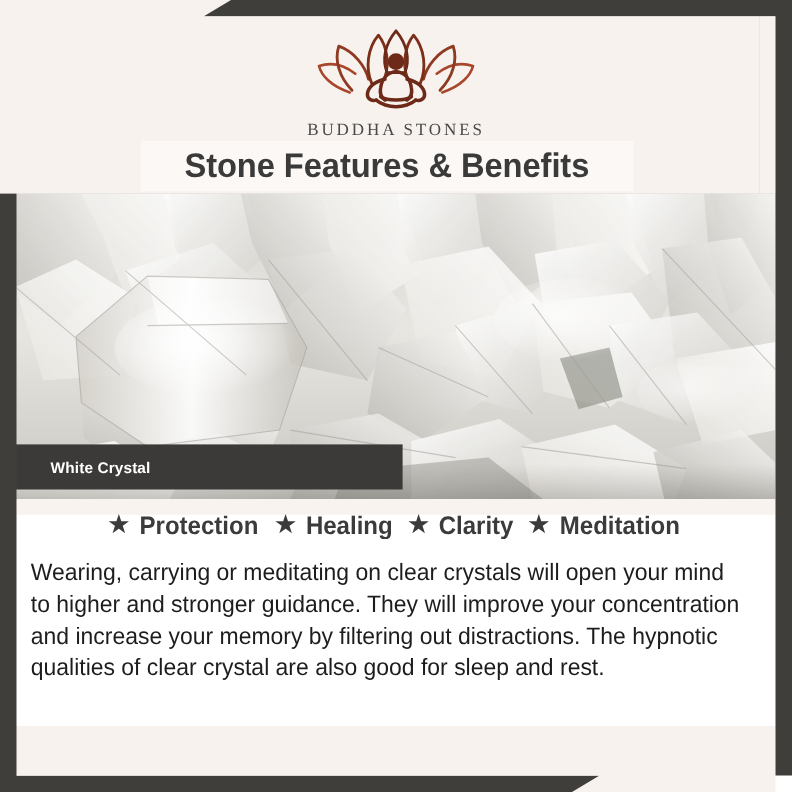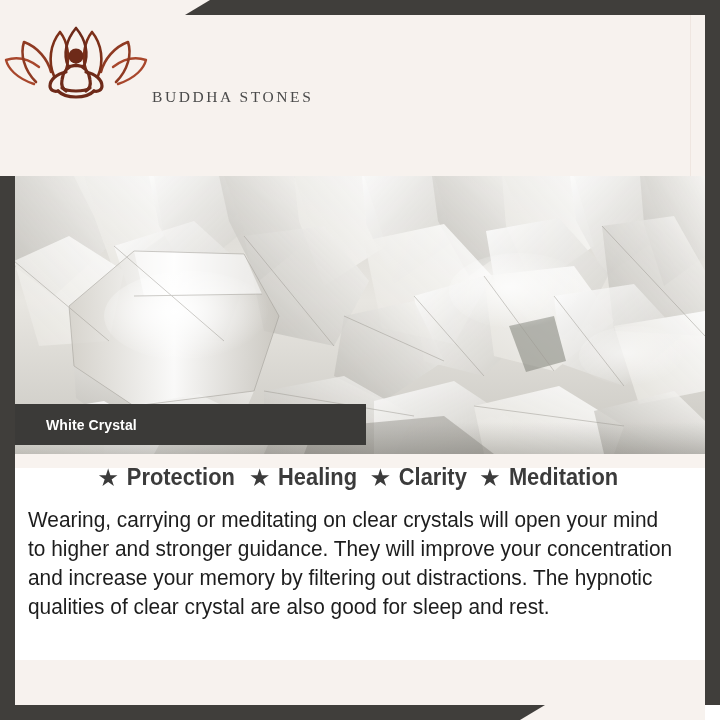--- a/index.html
+++ b/index.html
@@ -52,22 +52,22 @@
     position: absolute;
     left: 0; right: 15px; bottom: 0; height: 60px;
     background: #f7f2ee;
   }
 
   
   #logo-block {
     position: absolute;
     left: 0; right: 0; top: 22px;
     display: flex;
-    flex-direction: row;
-    align-items: flex-end;
+    flex-direction: column;
+    align-items: center;
   }
   #logo-mark { display: block; }
   #brand-name {
     margin-top: 4px;
     font-family: "Liberation Serif", serif;
     font-size: 15.5px;
     letter-spacing: 2.6px;
     color: #4a4a4a;
     font-weight: 400;
   }
@@ -202,20 +202,23 @@
         <path d="M66 50 C56 52 50 58 50 64 C50 68 54 70 58 69"></path>
         <path d="M86 50 C96 52 102 58 102 64 C102 68 98 70 94 69"></path>
 
         <path d="M58 69 C62 73 70 75 76 75 C82 75 90 73 94 69"></path>
         <path d="M62 66 C68 70 84 70 90 66"></path>
       </g>
     </svg>
     <div id="brand-name">BUDDHA STONES</div>
   </div>
 
+  <div id="title-banner">
+    <div id="title-text">Stone Features &amp; Benefits</div>
+  </div>
 
   <div id="photo">
     <svg viewBox="0 0 691 278" preserveAspectRatio="none">
       <defs>
         <linearGradient id="bgv" x1="0" y1="0" x2="0" y2="1">
           <stop offset="0" stop-color="#d8d6d1"></stop>
           <stop offset="0.45" stop-color="#e8e6e1"></stop>
           <stop offset="1" stop-color="#c9c7c1"></stop>
         </linearGradient>
         <linearGradient id="f1" x1="0" y1="0" x2="1" y2="1">

